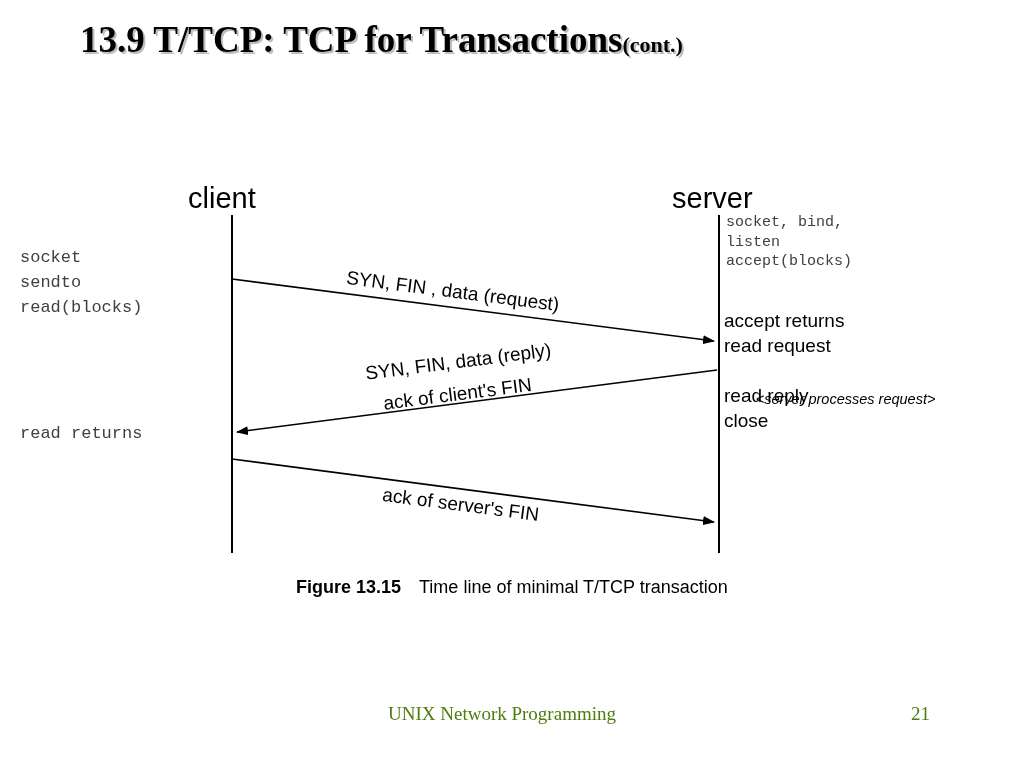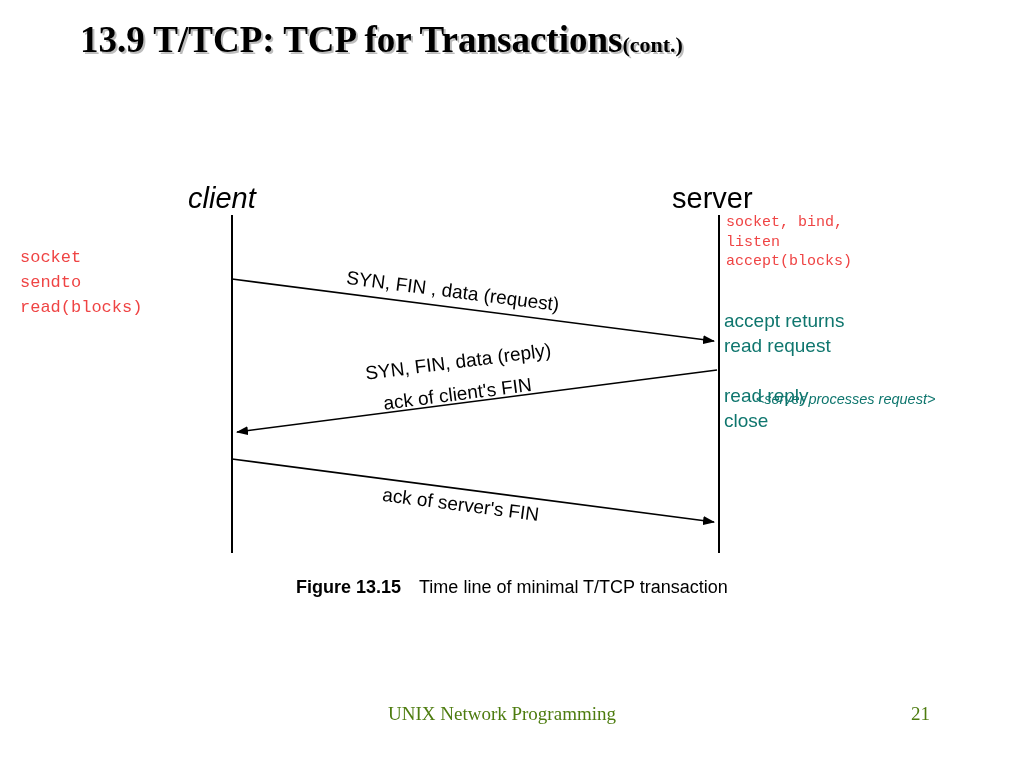--- a/index.html
+++ b/index.html
@@ -54,40 +54,40 @@
     font-size: 29px;
     line-height: 29px;
     white-space: nowrap;
     color: #000000;
   }
 
   .mono-block {
     position: absolute;
     font-family: "Liberation Mono", monospace;
     white-space: pre;
-    color: #ef4444;
+    color: #404040;
   }
   .mono-client {
     font-size: 17px;
     line-height: 25px;
     text-align: left;
   }
   .mono-server {
     font-size: 15px;
     line-height: 19.5px;
     text-align: left;
   }
 
   .sans-block {
     position: absolute;
     font-family: "Liberation Sans", sans-serif;
     font-size: 19px;
     line-height: 25px;
     white-space: pre;
-    color: #0f766e;
+    color: #000000;
   }
   .sans-block .ital {
     font-style: italic;
     font-size: 14.5px;
     margin-top: 40px;
   }
 
   
   .arrow-label {
     position: absolute;
@@ -136,29 +136,30 @@
 <body>
 
 <div id="slide">
 
   <div class="slide-title">
     <span>13.9 T/TCP: TCP for Transactions</span><span class="cont">(cont.)</span>
   </div>
 
   <div class="figure">
 
-    <div class="actor-head" style="left:188px; top:184px;font-style:italic;">client</div>
+    <div class="actor-head" style="left:188px; top:184px;">client</div>
     <div class="actor-head" style="left:672px; top:184px;">server</div>
 
     <div class="lifeline" style="left:231px; top:215px; height:338px;"></div>
     <div class="lifeline" style="left:718px; top:215px; height:338px;"></div>
 
     <div class="mono-block mono-client" style="left:20px; top:245px; width:206px;">socket
 sendto
 read(blocks)</div>
+    <div class="mono-block mono-client" style="left:20px; top:421px; width:206px;">read returns</div>
 
     <div class="mono-block mono-server" style="left:726px; top:213px;">socket, bind,
 listen
 accept(blocks)</div>
 
     <div class="sans-block" style="left:724px; top:308px;">accept returns
 read request</div>
     <div class="sans-block" style="left:724px; top:360px;">
       <span class="ital">&lt;server processes request&gt;</span>
     </div>

